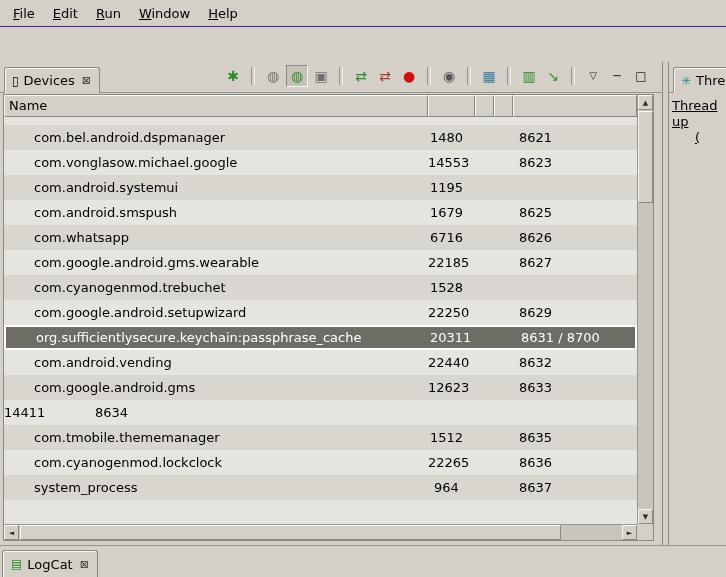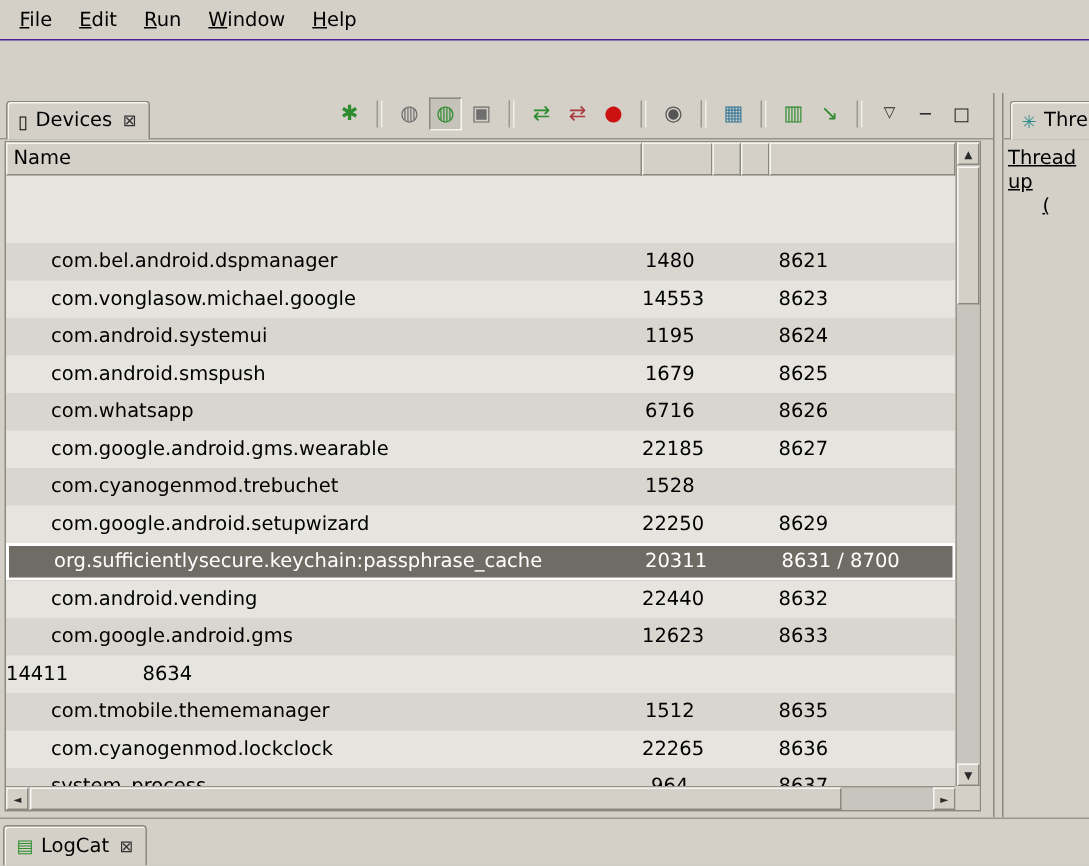--- a/index.html
+++ b/index.html
@@ -4,21 +4,21 @@
 <style>
   html,body{margin:0;padding:0;}
   body{background:#b0ada6;}
   .window{
     position:relative;width:726px;height:577px;overflow:hidden;
     background:#d4d0c8;color:#000;
     font-family:"DejaVu Sans","Liberation Sans",sans-serif;font-size:13px;
   }
   
   .menubar{position:absolute;top:0;left:0;right:0;height:26px;background:#d4d0c8;
-    border-bottom:7px solid #4c1d95;display:flex;align-items:center;padding-left:4px;}
+    border-bottom:1px solid #4c1d95;display:flex;align-items:center;padding-left:4px;}
   .menu-item{padding:4px 9px;cursor:default;white-space:nowrap;}
   .menu-item u{text-decoration:underline;}
   
   .main-toolbar{position:absolute;top:27px;left:0;right:0;height:35px;background:#d4d0c8;}
   
   .devices-panel{position:absolute;top:62px;left:0;width:663px;height:483px;background:#d4d0c8;
     border-right:1px solid #8a887f;box-sizing:border-box;}
   .threads-panel{position:absolute;top:62px;left:668px;right:0;height:483px;background:#d4d0c8;
     border-left:1px solid #8a887f;box-sizing:border-box;overflow:hidden;}
   .panel-header{height:30px;border-bottom:1px solid #98958c;display:flex;align-items:flex-end;
@@ -44,21 +44,21 @@
   .hcell{background:#d4d0c8;box-sizing:border-box;padding:2px 4px;line-height:16px;
     border-top:1px solid #f6f5f1;border-left:1px solid #f6f5f1;
     border-right:1px solid #8a887f;border-bottom:1px solid #8a887f;
     white-space:nowrap;overflow:hidden;}
   .c0{flex:0 0 424px;}
   .c1{flex:0 0 47px;}
   .c2{flex:0 0 19px;}
   .c3{flex:0 0 19px;}
   .c4{flex:1 1 auto;}
   .rows{position:absolute;top:22px;left:0;right:16px;bottom:16px;overflow:hidden;
-    background:#e6e4de;padding-top:8px;margin-top:37px;}
+    background:#e6e4de;padding-top:8px;}
   .row{height:25px;display:flex;align-items:center;box-sizing:border-box;white-space:nowrap;}
   .row:nth-child(odd){background:#d9d6cf;}
   .row .cell{overflow:hidden;box-sizing:border-box;}
   .row .c0{padding-left:30px;}
   .row .c1{text-align:center;padding-right:10px;}
   .row .c4{padding-left:6px;}
   .row.selected{background:#6f6c65 !important;color:#fff;border:2px solid #ffffff;}
   
   .vscroll{position:absolute;top:0;right:0;width:16px;bottom:16px;background:#c8c5be;
     border-left:1px solid #98958c;box-sizing:border-box;}
@@ -153,21 +153,20 @@
             <div class="cell c1" data-name="pid-cell">14553</div>
             <div class="cell c2" data-name="cell-spacer"></div>
             <div class="cell c3" data-name="cell-spacer"></div>
             <div class="cell c4" data-name="port-cell">8623</div>
           </div>
           <div class="row" data-name="table-row">
             <div class="cell c0" data-name="process-name-cell">com.android.systemui</div>
             <div class="cell c1" data-name="pid-cell">1195</div>
             <div class="cell c2" data-name="cell-spacer"></div>
             <div class="cell c3" data-name="cell-spacer"></div>
-            <div class="cell c4" data-name="port-cell">8624</div>
           </div>
           <div class="row" data-name="table-row">
             <div class="cell c0" data-name="process-name-cell">com.android.smspush</div>
             <div class="cell c1" data-name="pid-cell">1679</div>
             <div class="cell c2" data-name="cell-spacer"></div>
             <div class="cell c3" data-name="cell-spacer"></div>
             <div class="cell c4" data-name="port-cell">8625</div>
           </div>
           <div class="row" data-name="table-row">
             <div class="cell c0" data-name="process-name-cell">com.whatsapp</div>

